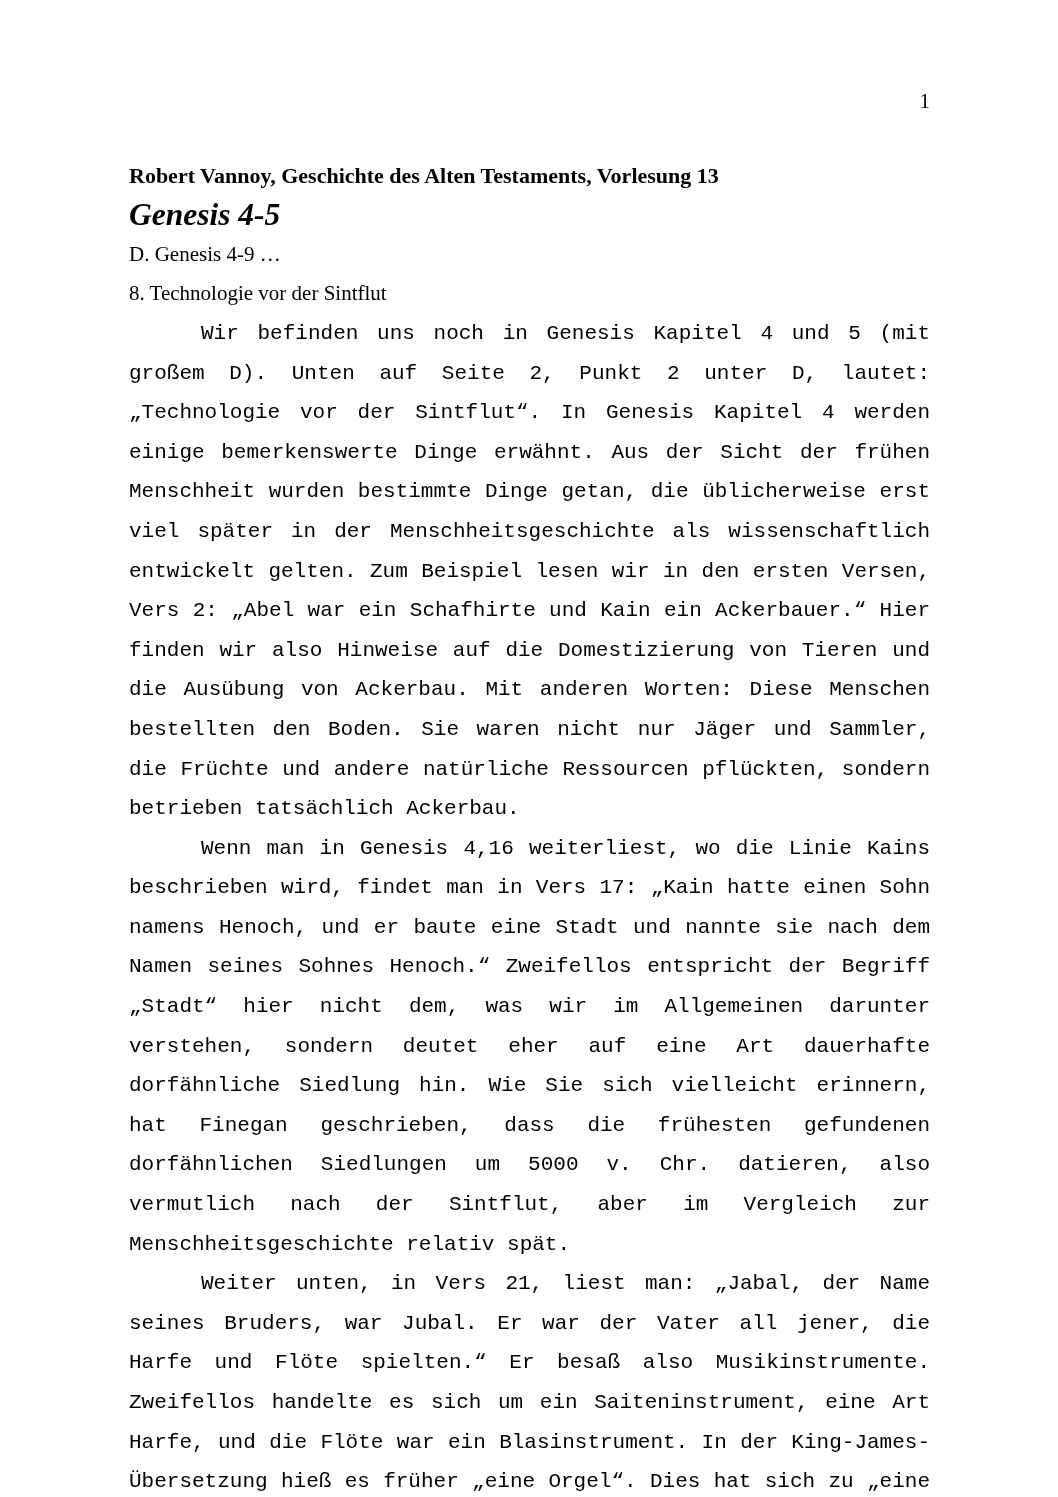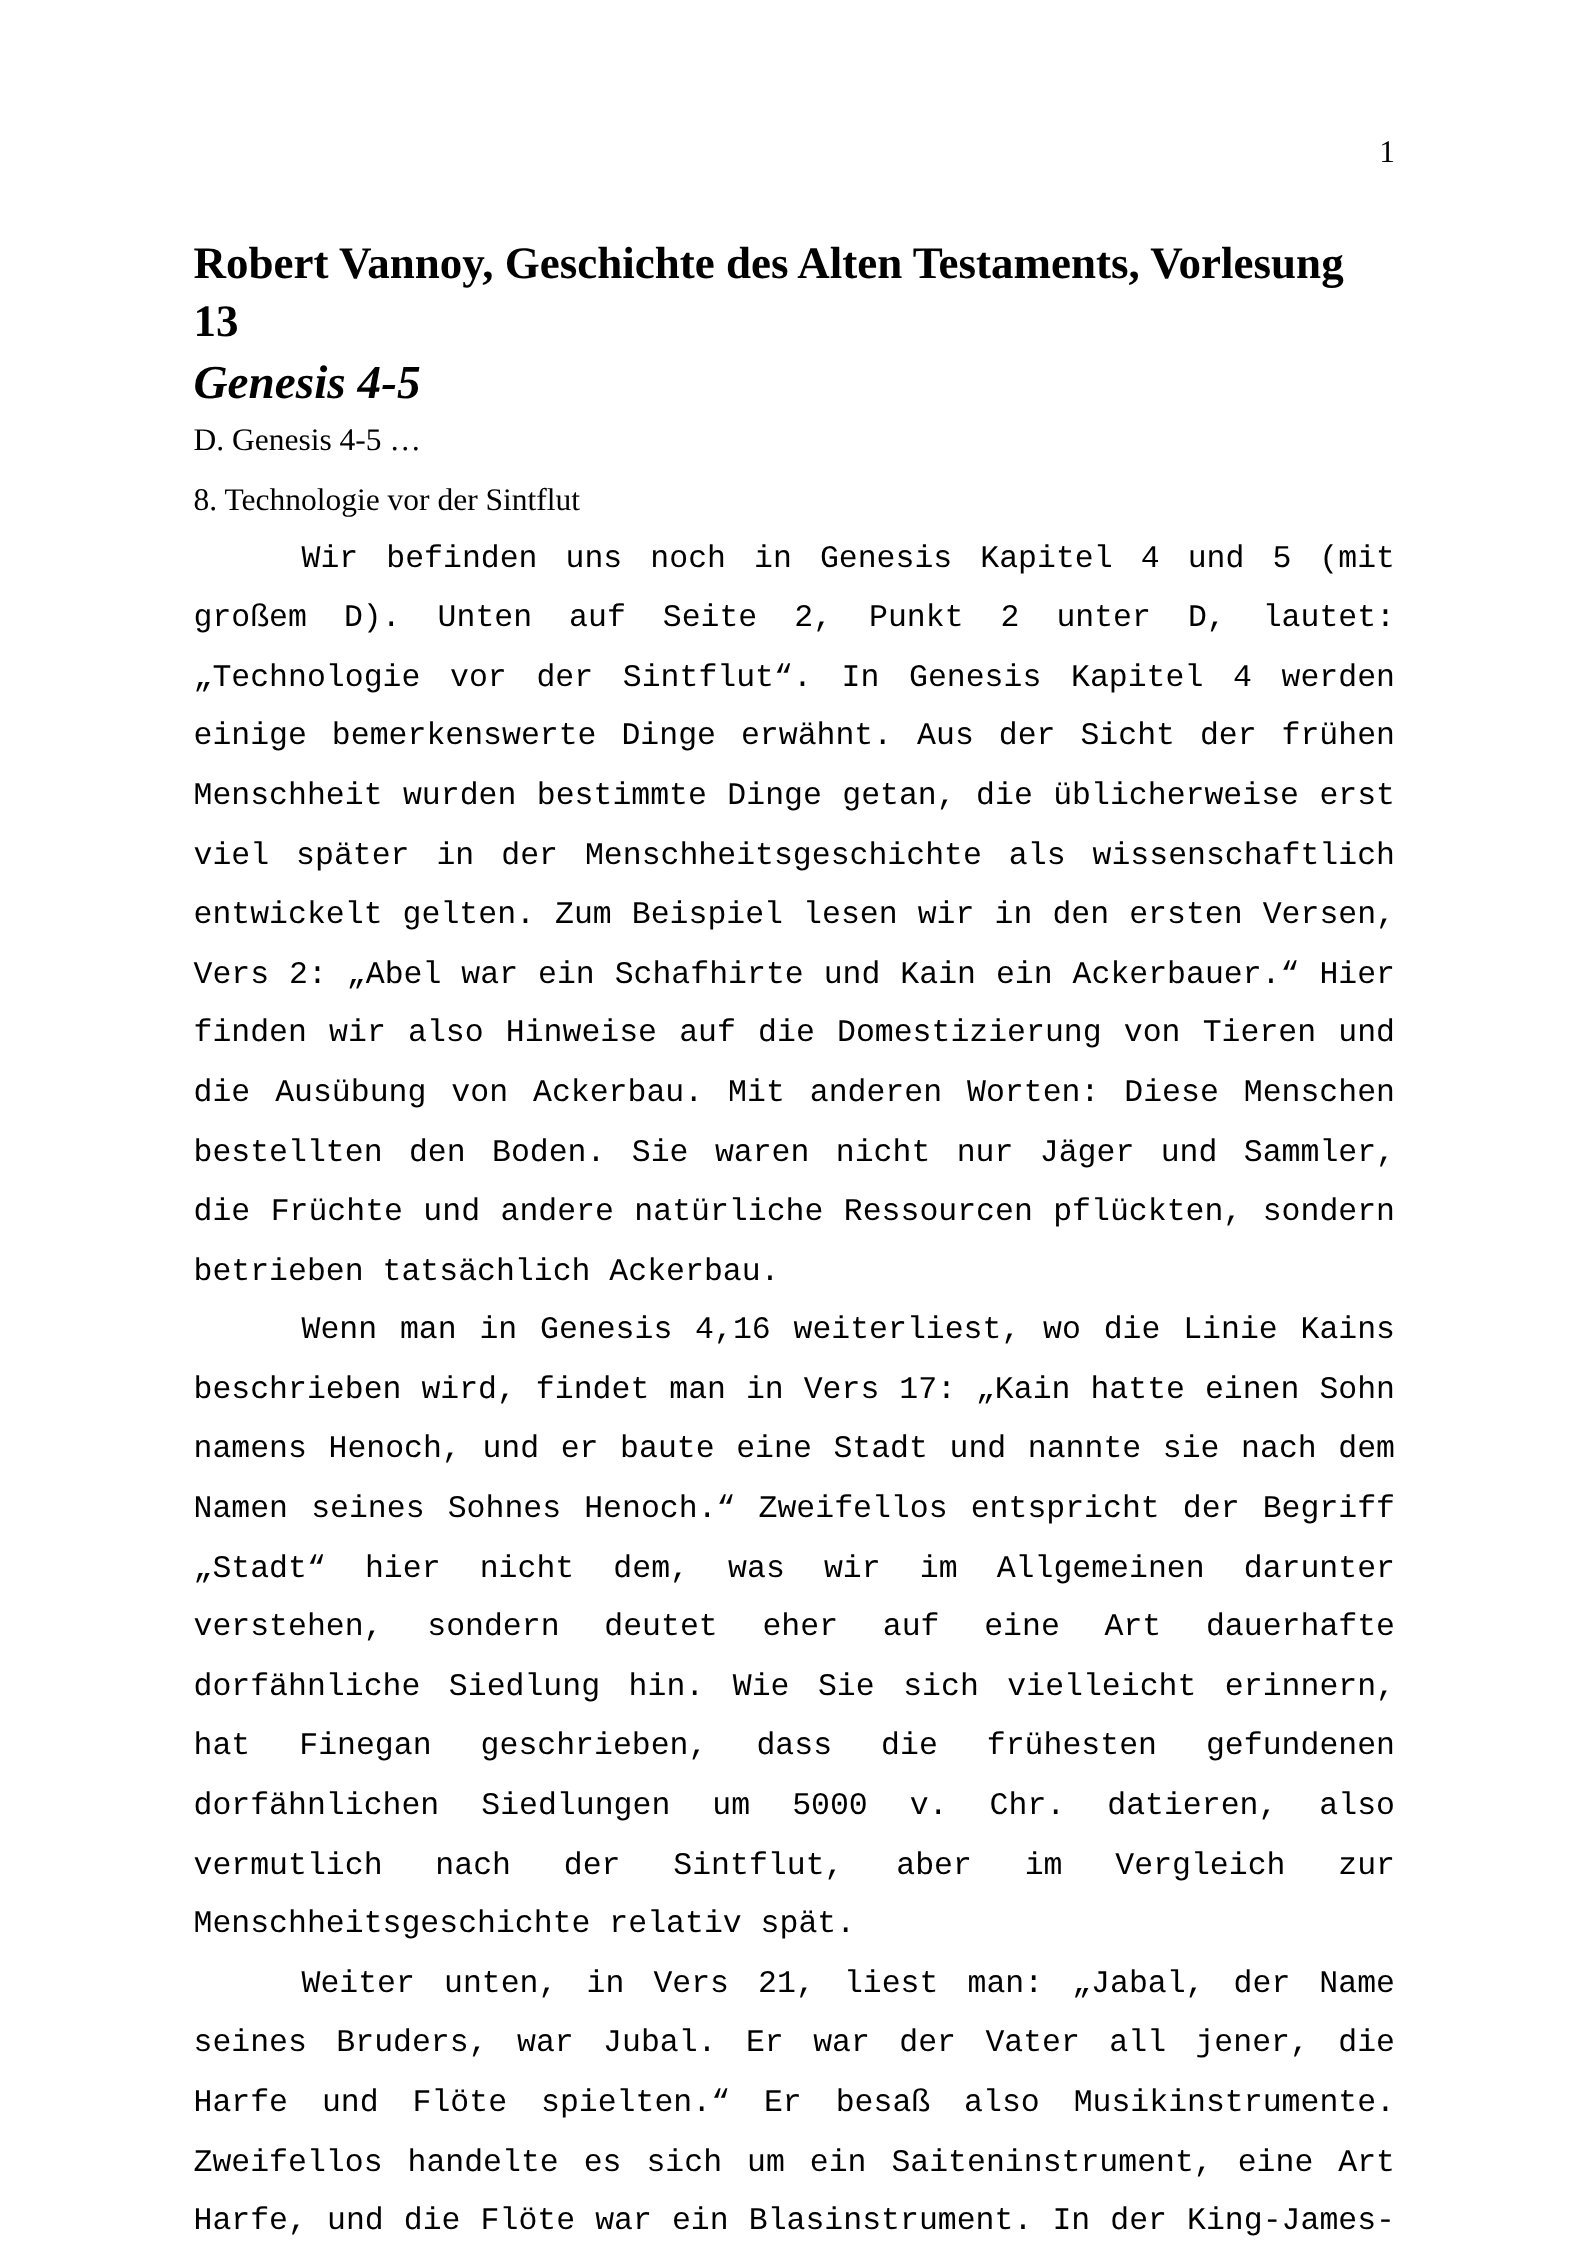--- a/index.html
+++ b/index.html
@@ -18,21 +18,21 @@
     font-size: 21px;
     line-height: 39.6px;
     padding: 82px 128px 0 129px;
     overflow: hidden;
   }
   .page-number {
     text-align: right;
   }
   .doc-title {
     font-weight: bold;
-    font-size: 30px;
+    font-size: 22px;
     margin: 34px 0 0 0;
   }
   .section-heading {
     font-weight: bold;
     margin: 0;
     font-style: italic;
   }
   .plain-line {
     margin: 0;
   }
@@ -47,21 +47,21 @@
 </head>
 <body>
 
 <div class="page">
   <div class="page-number">1</div>
 
   <h1 class="doc-title">Robert Vannoy, Geschichte des Alten Testaments, Vorlesung 13</h1>
 
   <h2 class="section-heading">Genesis 4-5</h2>
 
-  <p class="plain-line">D. Genesis 4-5 …</p>
+  <p class="plain-line">D. Genesis 4-9 …</p>
 
   <p class="plain-line">8. Technologie vor der Sintflut</p>
 
   <p class="body-para">Wir befinden uns noch in Genesis Kapitel 4 und 5 (mit großem D). Unten auf Seite 2, Punkt 2 unter D, lautet: „Technologie vor der Sintflut“. In Genesis Kapitel 4 werden einige bemerkenswerte Dinge erwähnt. Aus der Sicht der frühen Menschheit wurden bestimmte Dinge getan, die üblicherweise erst viel später in der Menschheitsgeschichte als wissenschaftlich entwickelt gelten. Zum Beispiel lesen wir in den ersten Versen, Vers 2: „Abel war ein Schafhirte und Kain ein Ackerbauer.“ Hier finden wir also Hinweise auf die Domestizierung von Tieren und die Ausübung von Ackerbau. Mit anderen Worten: Diese Menschen bestellten den Boden. Sie waren nicht nur Jäger und Sammler, die Früchte und andere natürliche Ressourcen pflückten, sondern betrieben tatsächlich Ackerbau.</p>
 
   <p class="body-para">Wenn man in Genesis 4,16 weiterliest, wo die Linie Kains beschrieben wird, findet man in Vers 17: „Kain hatte einen Sohn namens Henoch, und er baute eine Stadt und nannte sie nach dem Namen seines Sohnes Henoch.“ Zweifellos entspricht der Begriff „Stadt“ hier nicht dem, was wir im Allgemeinen darunter verstehen, sondern deutet eher auf eine Art dauerhafte dorfähnliche Siedlung hin. Wie Sie sich vielleicht erinnern, hat Finegan geschrieben, dass die frühesten gefundenen dorfähnlichen Siedlungen um 5000 v. Chr. datieren, also vermutlich nach der Sintflut, aber im Vergleich zur Menschheitsgeschichte relativ spät.</p>
 
   <p class="body-para">Weiter unten, in Vers 21, liest man: „Jabal, der Name seines Bruders, war Jubal. Er war der Vater all jener, die Harfe und Flöte spielten.“ Er besaß also Musikinstrumente. Zweifellos handelte es sich um ein Saiteninstrument, eine Art Harfe, und die Flöte war ein Blasinstrument. In der King-James-Übersetzung hieß es früher „eine Orgel“. Dies hat sich zu „eine Flöte“ geändert. Ich denke, eine Orgel hatte im Englischen der King-James-Übersetzung wahrscheinlich auch eine andere Bedeutung, aber in jedem Fall war es ein Blasinstrument.</p>
 
   <p class="body-para">Dann kommen wir zu Vers 22: „Zilla gebar Tubal-Kain, nicht Lehrmeister</p>

